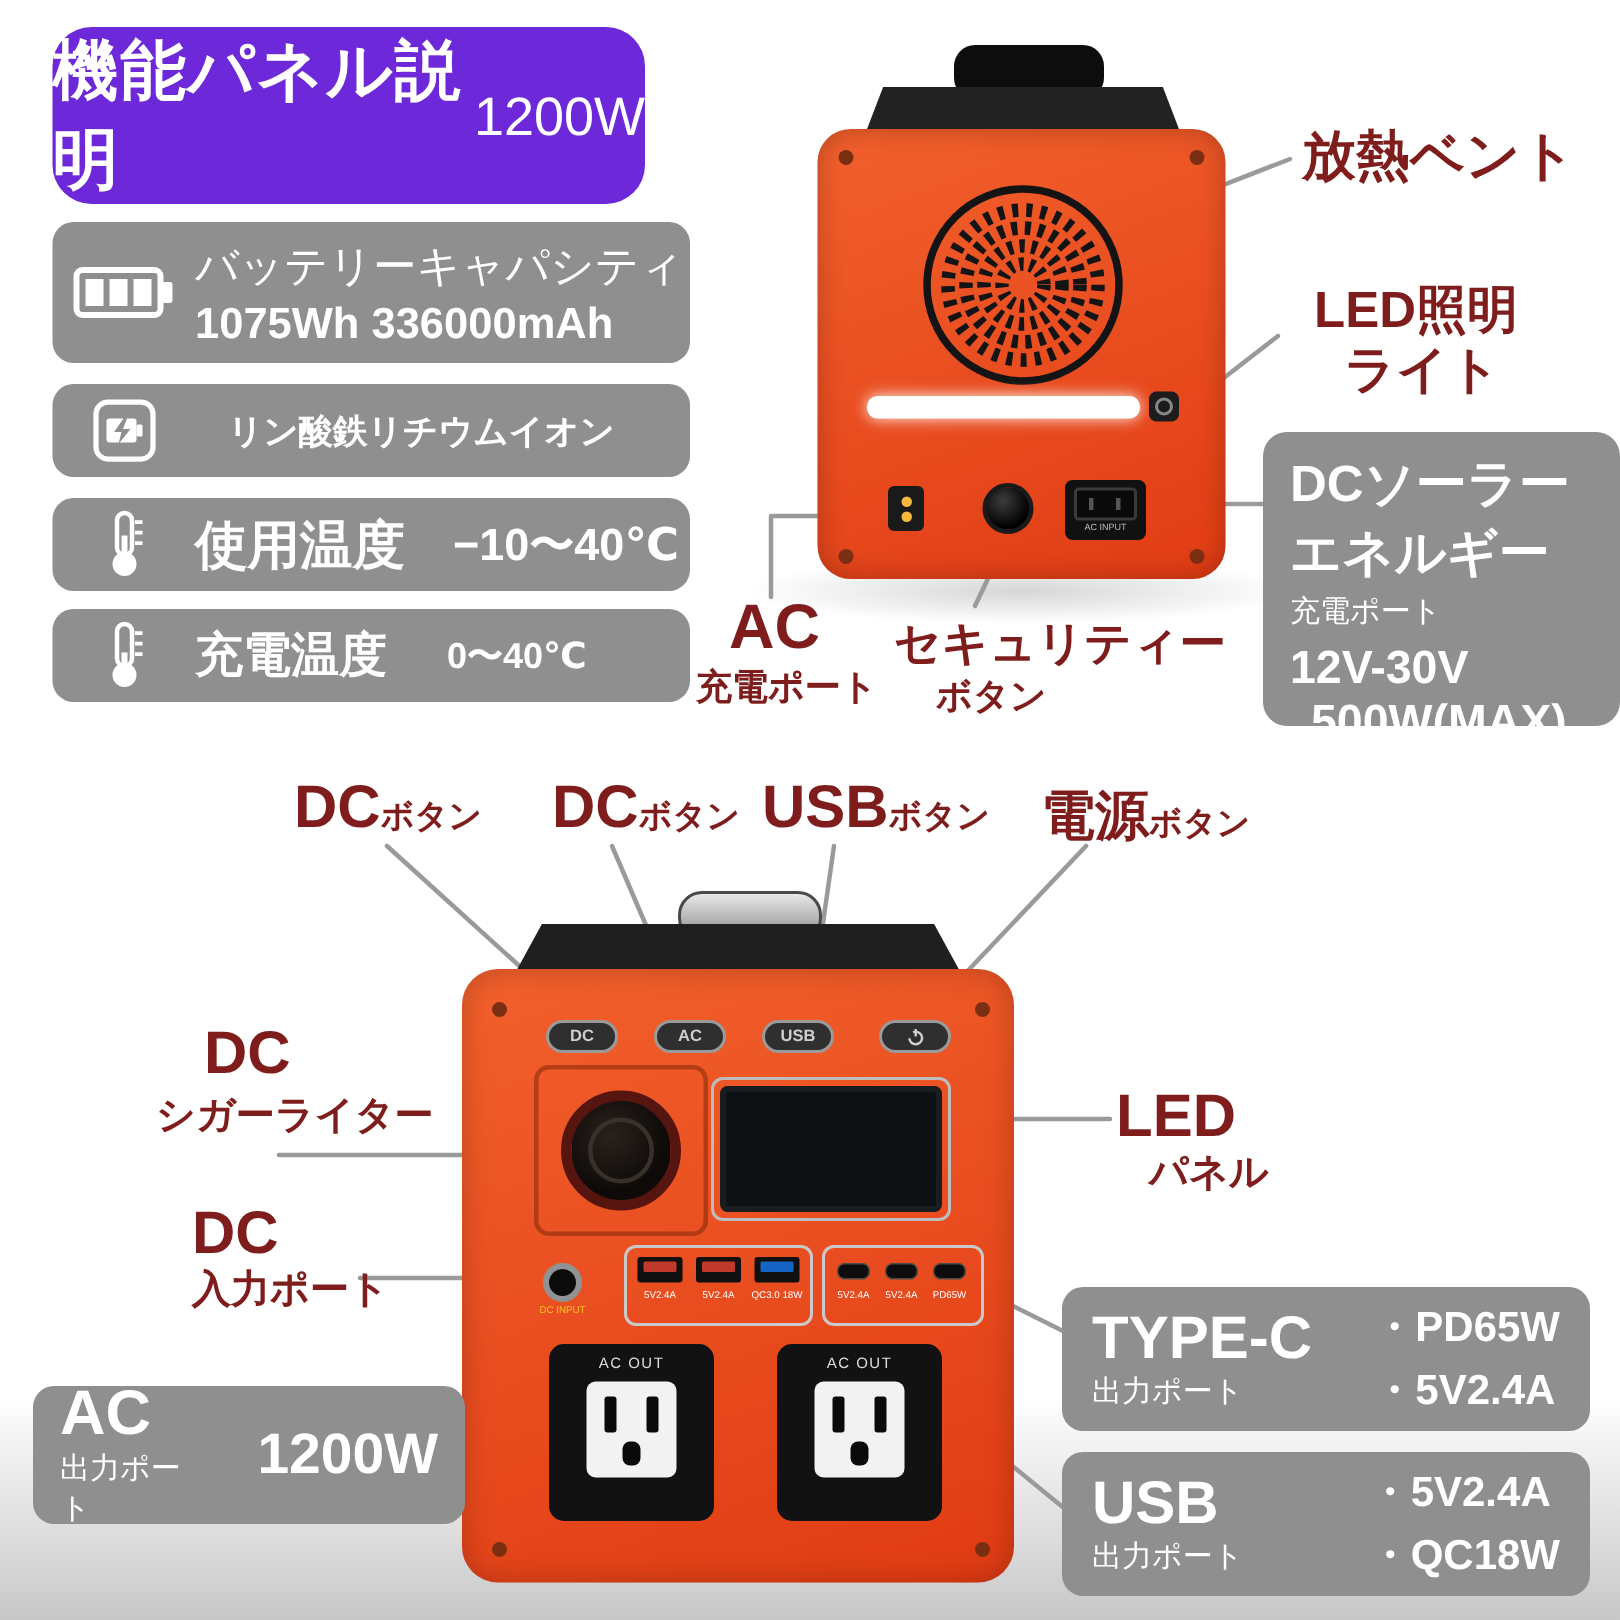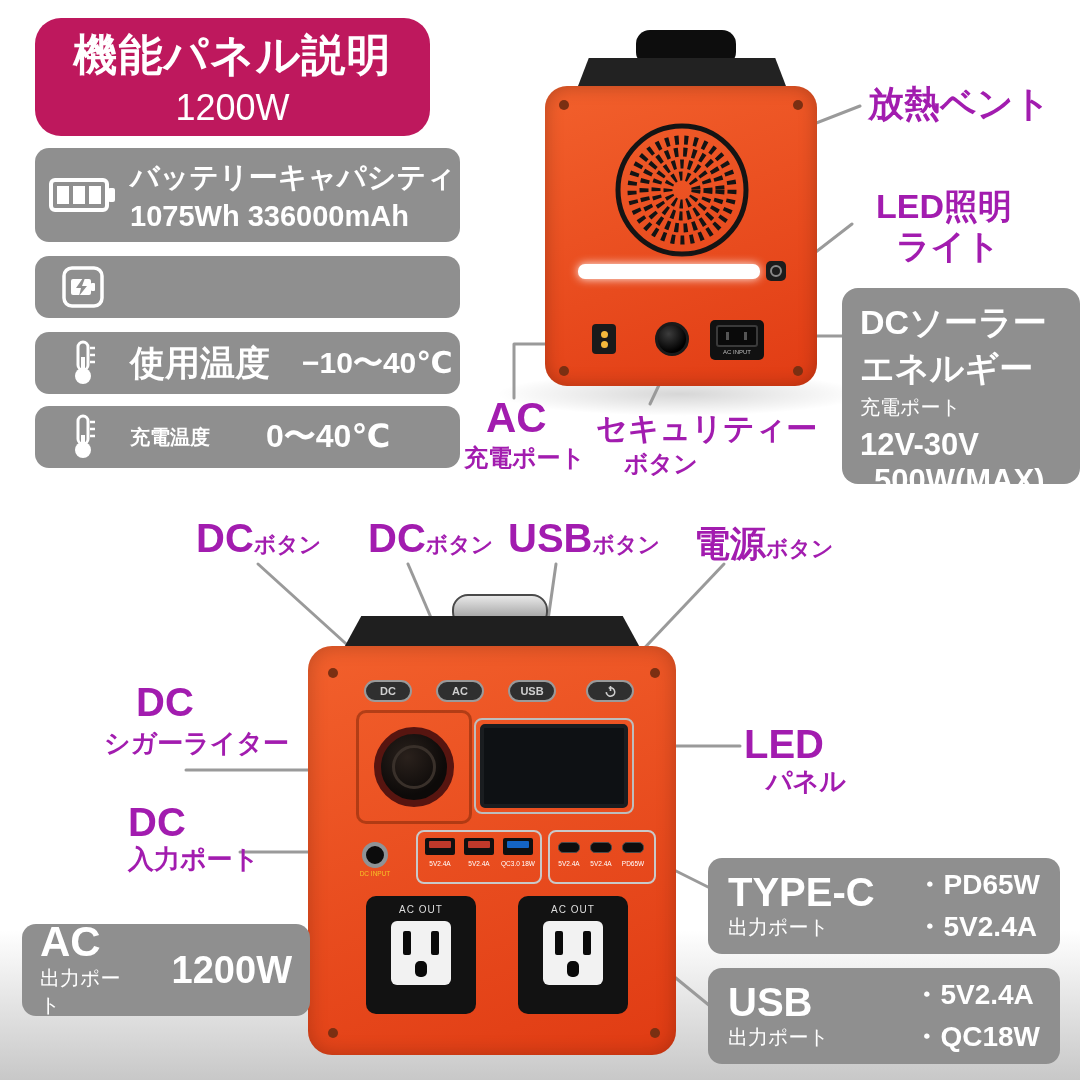--- a/index.html
+++ b/index.html
@@ -1,19 +1,19 @@
 <!DOCTYPE html>
 <html><head>
 <meta charset="utf-8">
 <style>
   html,body{margin:0;padding:0;background:#fff;}
   #canvas{position:relative;width:1080px;height:1080px;background:#fff;overflow:hidden;
           font-family:"Liberation Sans","DejaVu Sans",sans-serif;}
   .abs{position:absolute;}
-  .callout{position:absolute;color:#a21caf;font-weight:600;white-space:nowrap;}
+  .callout{position:absolute;color:#7f1d1d;font-weight:600;white-space:nowrap;}
   .graybox{position:absolute;background:#8f8f8f;color:#fff;border-radius:14px;box-sizing:border-box;}
   .screw{position:absolute;width:10px;height:10px;border-radius:50%;background:#7a2f12;}
   .pillbtn{position:absolute;width:48px;height:22px;background:#2f2f2f;border:2px solid #9a9a9a;
            border-radius:13px;color:#cfcfcf;font-size:11px;font-weight:bold;display:flex;
            align-items:center;justify-content:center;box-sizing:border-box;}
   .portlabel{position:absolute;color:#fff;font-size:6.5px;text-align:center;white-space:nowrap;}
   .usbport{position:absolute;width:30px;height:17px;background:#101010;border-radius:2px;}
   .usbtongue{margin:3px auto 0;width:22px;height:7px;border-radius:1px;}
   .tcport{position:absolute;width:20px;height:9px;background:#0d0d0d;border:1px solid #4a4a4a;border-radius:5px;}
   .acout{position:absolute;width:110px;height:118px;background:#121212;border-radius:10px;}
@@ -45,51 +45,52 @@
       <path d="M724,564 L616,678"></path>
       <path d="M186,770 L366,770"></path>
       <path d="M240,852 L360,852"></path>
       <path d="M634,746 L740,746"></path>
       <path d="M312,962 L376,962"></path>
       <path d="M650,858 L710,888"></path>
       <path d="M556,880 L710,1006"></path>
     </g>
   </svg>
 
-  <div class="abs" style="left:35px;top:18px;width:395px;height:118px;background:#be185d;border-radius:26px;
-              display:flex;flex-direction:column;align-items:center;justify-content:center;color:#fff;">
+  <div class="abs" style="left:35px;top:18px;width:395px;height:118px;background:#6d28d9;border-radius:26px;
+              display:flex;flex-direction:row;align-items:center;justify-content:center;color:#fff;">
     <div style="font-size:44px;font-weight:bold;letter-spacing:1px;">機能パネル説明</div>
     <div style="font-size:36px;margin-top:2px;">1200W</div>
   </div>
 
   <div class="graybox" style="left:35px;top:148px;width:425px;height:94px;display:flex;align-items:center;">
     <div style="width:95px;display:flex;justify-content:center;">
       <svg width="72" height="42" viewBox="0 0 72 42">
         <rect x="4" y="6" width="56" height="30" rx="4" fill="none" stroke="#fff" stroke-width="4"></rect>
         <rect x="61" y="14" width="7" height="14" rx="2" fill="#fff"></rect>
         <rect x="10" y="12" width="12" height="18" fill="#fff"></rect>
         <rect x="26" y="12" width="12" height="18" fill="#fff"></rect>
         <rect x="42" y="12" width="12" height="18" fill="#fff"></rect>
       </svg>
     </div>
     <div>
-      <div style="font-size:29px;font-weight:700;">バッテリーキャパシティ</div>
+      <div style="font-size:29px;font-weight:400;">バッテリーキャパシティ</div>
       <div style="font-size:29px;font-weight:600;margin-top:2px;">1075Wh 336000mAh</div>
     </div>
   </div>
 
   <div class="graybox" style="left:35px;top:256px;width:425px;height:62px;display:flex;align-items:center;">
     <div style="width:95px;display:flex;justify-content:center;">
       <svg width="46" height="46" viewBox="0 0 46 46">
         <rect x="4" y="4" width="38" height="38" rx="8" fill="none" stroke="#fff" stroke-width="3.5"></rect>
         <rect x="11" y="15" width="20" height="16" rx="2" fill="#fff"></rect>
         <rect x="31" y="19" width="4" height="8" rx="1" fill="#fff"></rect>
         <polygon points="23,14 16,24 21,24 19,32 27,22 22,22 25,14" fill="#8f8f8f"></polygon>
       </svg>
     </div>
+    <div style="font-size:23px;font-weight:600;margin-left:22px;">リン酸鉄リチウムイオン</div>
   </div>
 
   <div class="graybox" style="left:35px;top:332px;width:425px;height:62px;display:flex;align-items:center;">
     <div style="width:95px;display:flex;justify-content:center;">
       <svg width="28" height="48" viewBox="0 0 28 48">
         <rect x="9" y="3" width="10" height="28" rx="5" fill="none" stroke="#fff" stroke-width="3"></rect>
         <circle cx="14" cy="37" r="8" fill="#fff"></circle>
         <line x1="14" y1="18" x2="14" y2="31" stroke="#fff" stroke-width="4"></line>
         <line x1="21" y1="9" x2="26" y2="9" stroke="#fff" stroke-width="2.5"></line>
         <line x1="21" y1="16" x2="26" y2="16" stroke="#fff" stroke-width="2.5"></line>
@@ -104,22 +105,22 @@
     <div style="width:95px;display:flex;justify-content:center;">
       <svg width="28" height="48" viewBox="0 0 28 48">
         <rect x="9" y="3" width="10" height="28" rx="5" fill="none" stroke="#fff" stroke-width="3"></rect>
         <circle cx="14" cy="37" r="8" fill="#fff"></circle>
         <line x1="14" y1="22" x2="14" y2="31" stroke="#fff" stroke-width="4"></line>
         <line x1="21" y1="9" x2="26" y2="9" stroke="#fff" stroke-width="2.5"></line>
         <line x1="21" y1="16" x2="26" y2="16" stroke="#fff" stroke-width="2.5"></line>
         <line x1="21" y1="23" x2="26" y2="23" stroke="#fff" stroke-width="2.5"></line>
       </svg>
     </div>
-    <div style="font-size:20px;font-weight:600;">充電温度</div>
-    <div style="font-size:32px;font-weight:600;margin-left:56px;">0〜40℃</div>
+    <div style="font-size:32px;font-weight:600;">充電温度</div>
+    <div style="font-size:24px;font-weight:600;margin-left:40px;">0〜40℃</div>
   </div>
 
   <div class="abs" style="left:636px;top:30px;width:100px;height:36px;background:#0d0d0d;border-radius:14px;"></div>
   <div class="abs" style="left:556px;top:58px;width:252px;height:46px;background:#222;
               clip-path:polygon(6% 100%,13% 0%,87% 0%,94% 100%);"></div>
   <div class="abs" style="left:545px;top:86px;width:272px;height:300px;border-radius:22px;
               background:linear-gradient(160deg,#f2602c,#e13c14);box-shadow:inset 0 0 18px rgba(0,0,0,.25);"></div>
   <div class="screw" style="left:559px;top:100px;"></div>
   <div class="screw" style="left:793px;top:100px;"></div>
   <div class="screw" style="left:559px;top:366px;"></div>

